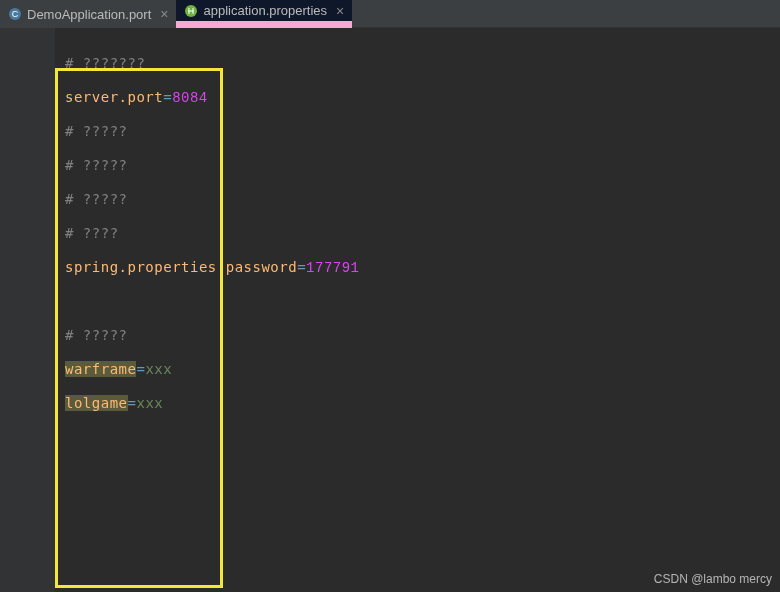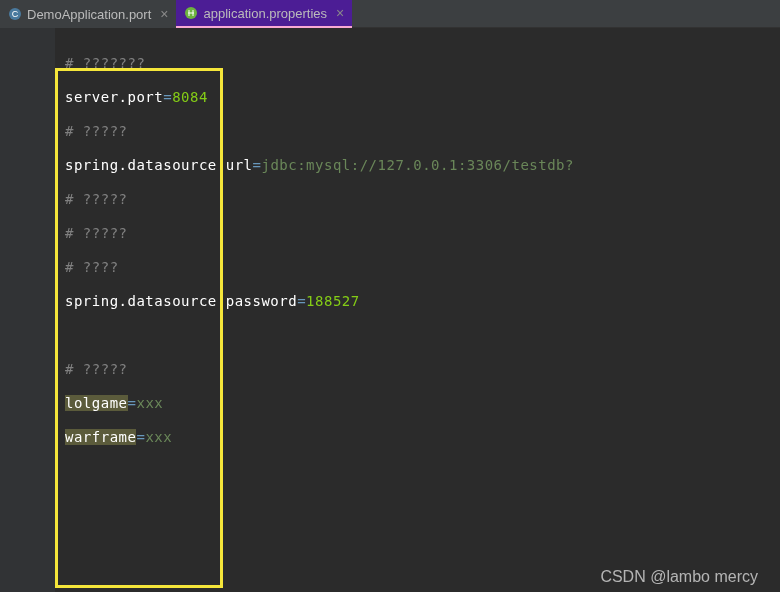--- a/index.html
+++ b/index.html
@@ -27,22 +27,22 @@
       padding: 0 8px;
       height: 28px;
       background: #3c3f41;
       color: #bbbbbb;
       font-size: 13px;
       cursor: pointer;
       gap: 5px;
       font-family: "Segoe UI", Arial, sans-serif;
     }
     .tab.active {
-      background: #4c1d95;
-      border-bottom: 2px solid #f9a8d4;
+      background: #0f172a;
+      border-bottom: 7px solid #f9a8d4;
       color: #bbbbbb;
     }
     .tab-icon {
       width: 14px;
       height: 14px;
       display: inline-flex;
       align-items: center;
       justify-content: center;
     }
     .close-x {
@@ -66,43 +66,43 @@
       font-size: 14px;
       line-height: 34px;
       font-family: "Consolas", "Monaco", monospace;
       letter-spacing: 0.5px;
     }
     .line {
       white-space: pre;
       height: 34px;
     }
     .comment { color: #808080; }
-    .key { color: #ffffff; }
+    .key { color: #fdba74; }
     .equals { color: #6897bb; }
-    .value-num { color: #84cc16; }
+    .value-num { color: #d946ef; font-family: Liberation Mono, monospace; }
     .value-str { color: #6a8759; }
     .highlight-box {
       position: absolute;
       border: 3px solid #f5e63a;
       top: 40px;
       left: 55px;
       width: 168px;
       height: 520px;
       pointer-events: none;
       z-index: 10;
     }
     .sel-highlight {
       background: #5b5b3b;
     }
     .watermark {
       position: absolute;
       bottom: 6px;
-      right: 22px;
+      right: 8px;
       color: #cccccc;
-      font-size: 16px;
+      font-size: 12px;
       font-family: Arial, sans-serif;
       opacity: 0.85;
       margin-left: 12px;
     }
   </style>
 </head>
 <body>
 
 <div class="tabs-bar">
   <div class="tab">
@@ -126,26 +126,25 @@
     <span class="close-x">×</span>
   </div>
 </div>
 
 <div class="editor-area">
   <div class="gutter"></div>
   <div class="code-content" id="code-content">
       <div class="line"><span class="comment"># ???????</span></div>
       <div class="line"><span class="key">server.port</span><span class="equals">=</span><span class="value-num">8084</span></div>
       <div class="line"><span class="comment"># ?????</span></div>
-      <div class="line"><span class="key">spring.datasource.url</span><span class="equals">=</span><span class="value-str">jdbc:mysql://127.0.0.1:3306/testdb?</span></div>
       <div class="line"><span class="comment"># ?????</span></div>
       <div class="line"><span class="comment"># ?????</span></div>
       <div class="line"><span class="comment"># ????</span></div>
-      <div class="line"><span class="key">spring.datasource.password</span><span class="equals">=</span><span class="value-num">188527</span></div>
+      <div class="line"><span class="key">spring.properties.password</span><span class="equals">=</span><span class="value-num">177791</span></div>
       <div class="line">&nbsp;</div>
       <div class="line"><span class="comment"># ?????</span></div>
+      <div class="line"><span class="key sel-highlight">warframe</span><span class="equals">=</span><span class="value-str">xxx</span></div>
       <div class="line"><span class="key sel-highlight">lolgame</span><span class="equals">=</span><span class="value-str">xxx</span></div>
-      <div class="line"><span class="key sel-highlight">warframe</span><span class="equals">=</span><span class="value-str">xxx</span></div>
     </div>
   <div class="highlight-box"></div>
 </div>
 
 <div class="watermark">CSDN @lambo mercy</div>
 
 </body></html>

